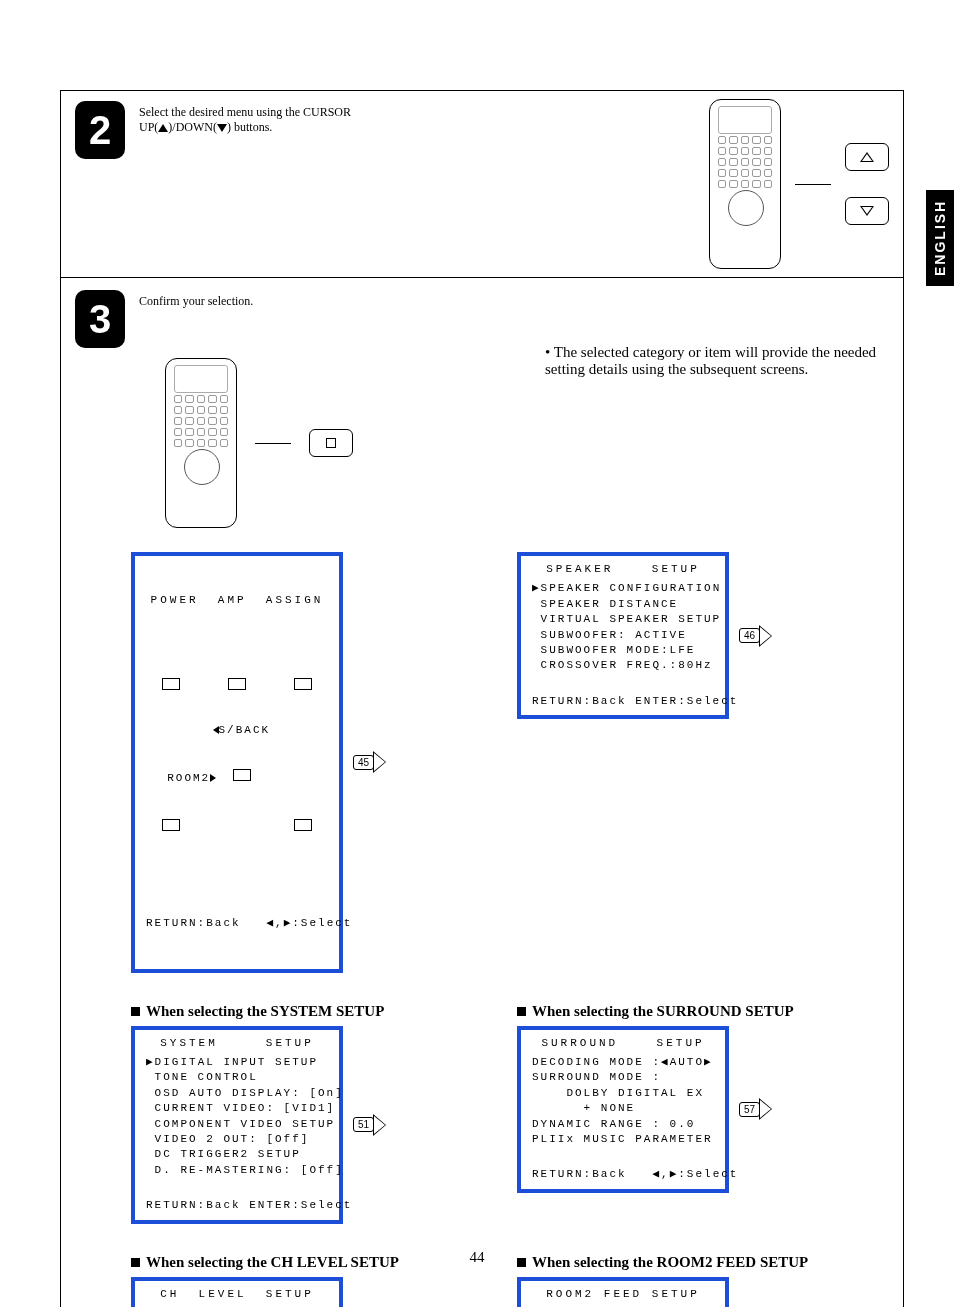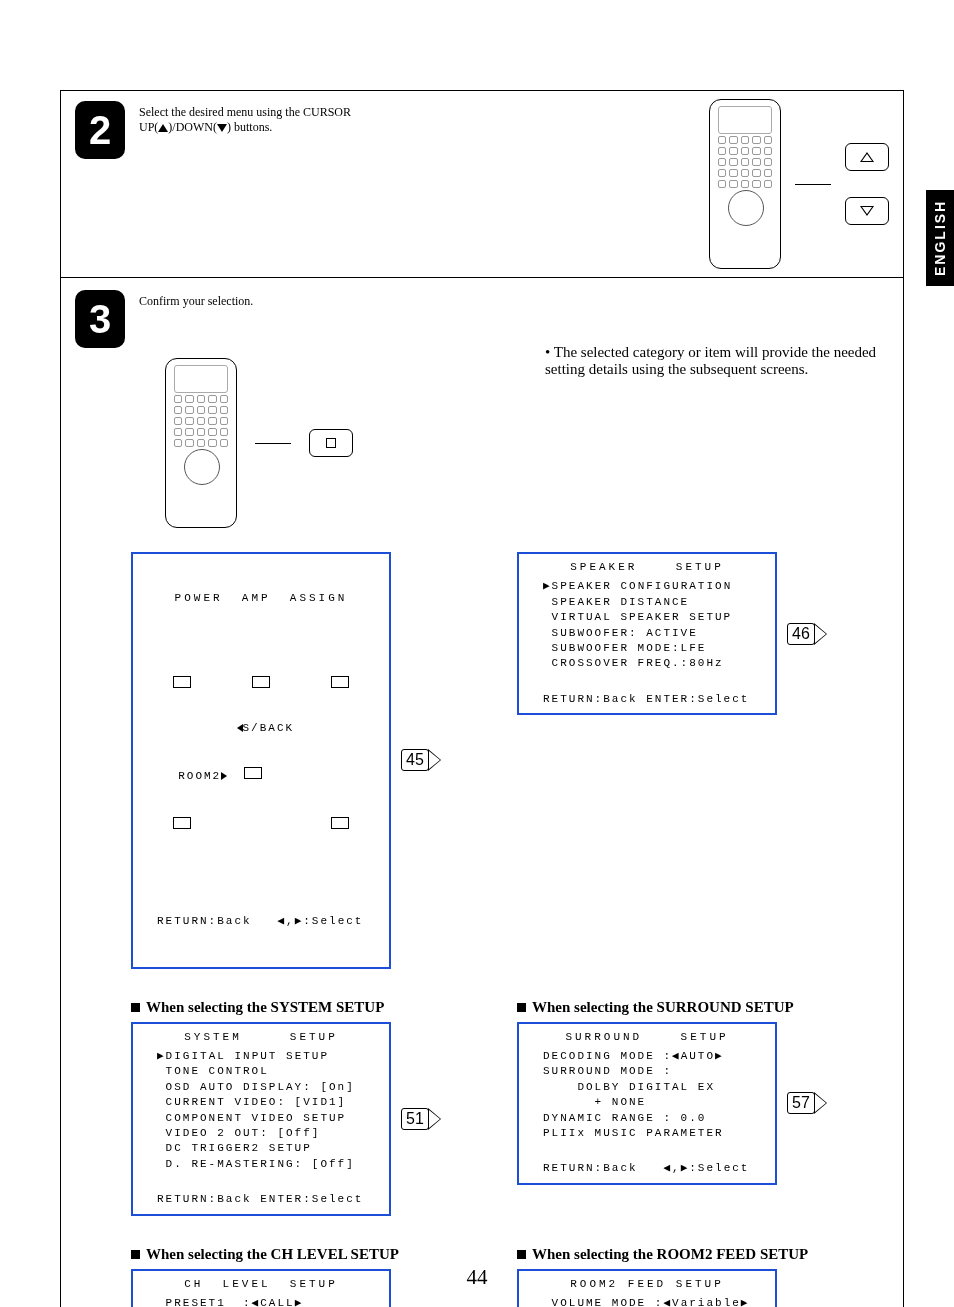--- a/index.html
+++ b/index.html
@@ -172,66 +172,66 @@
   }
   .bullet-sq {
     width: 9px; height: 9px; background: #000; display:inline-block;
   }
   .osd-wrap {
     display: flex;
     align-items: center;
     gap: 10px;
   }
   .osd {
-    border: 2px solid #1d4ed8;
-    padding: 6px 24px;
+    border: 4px solid #1d4ed8;
+    padding: 6px 11px;
     font-family: "Courier New", monospace;
     font-size: 11px;
     line-height: 1.4;
     letter-spacing: 2px;
-    width: 260px;
+    width: 212px;
     min-height: 110px;
     white-space: pre;
   }
   .osd .title { text-align: center; letter-spacing: 3px; margin-bottom: 4px;}
   .osd .footer { margin-top: 20px; letter-spacing: 2px;}
   .page-ref {
     display: flex;
     align-items: center;
     gap: 0;
   }
   .page-ref .num {
     border: 1px solid #000;
     border-radius: 3px;
     padding: 1px 4px;
-    font-size: 16px;
+    font-size: 10px;
     font-family: Arial, sans-serif;
   }
   .page-ref .arrow {
     width: 0; height: 0;
     border-top: 11px solid transparent;
     border-bottom: 11px solid transparent;
     border-left: 13px solid #000;
     position: relative;
     margin-left: -1px;
   }
   .page-ref .arrow::after {
     content:"";
     position:absolute;
     left:-12px; top:-9px;
     border-top: 9px solid transparent;
     border-bottom: 9px solid transparent;
     border-left: 11px solid #fff;
   }
   .page-num {
     position: absolute;
-    bottom: 17px;
+    bottom: 41px;
     left: 0; right: 0;
     text-align: center;
-    font-size: 21px;
+    font-size: 15px;
   }
   .tri-left-fill { display:inline-block;width:0;height:0;border-top:4px solid transparent;border-bottom:4px solid transparent;border-right:6px solid #000;vertical-align:middle;}
   .tri-right-fill{ display:inline-block;width:0;height:0;border-top:4px solid transparent;border-bottom:4px solid transparent;border-left:6px solid #000;vertical-align:middle;}
   .tri-up-fill{ display:inline-block;width:0;height:0;border-left:5px solid transparent;border-right:5px solid transparent;border-bottom:8px solid #000;vertical-align:middle;}
   .tri-down-fill{ display:inline-block;width:0;height:0;border-left:5px solid transparent;border-right:5px solid transparent;border-top:8px solid #000;vertical-align:middle;}
   .pa-diagram{
     font-family:"Courier New",monospace;font-size:11px;letter-spacing:2px;
     padding:2px 4px;line-height:1.4;
   }
   .pa-icons{display:flex;justify-content:space-between;padding:0 12px;margin:2px 0;}

